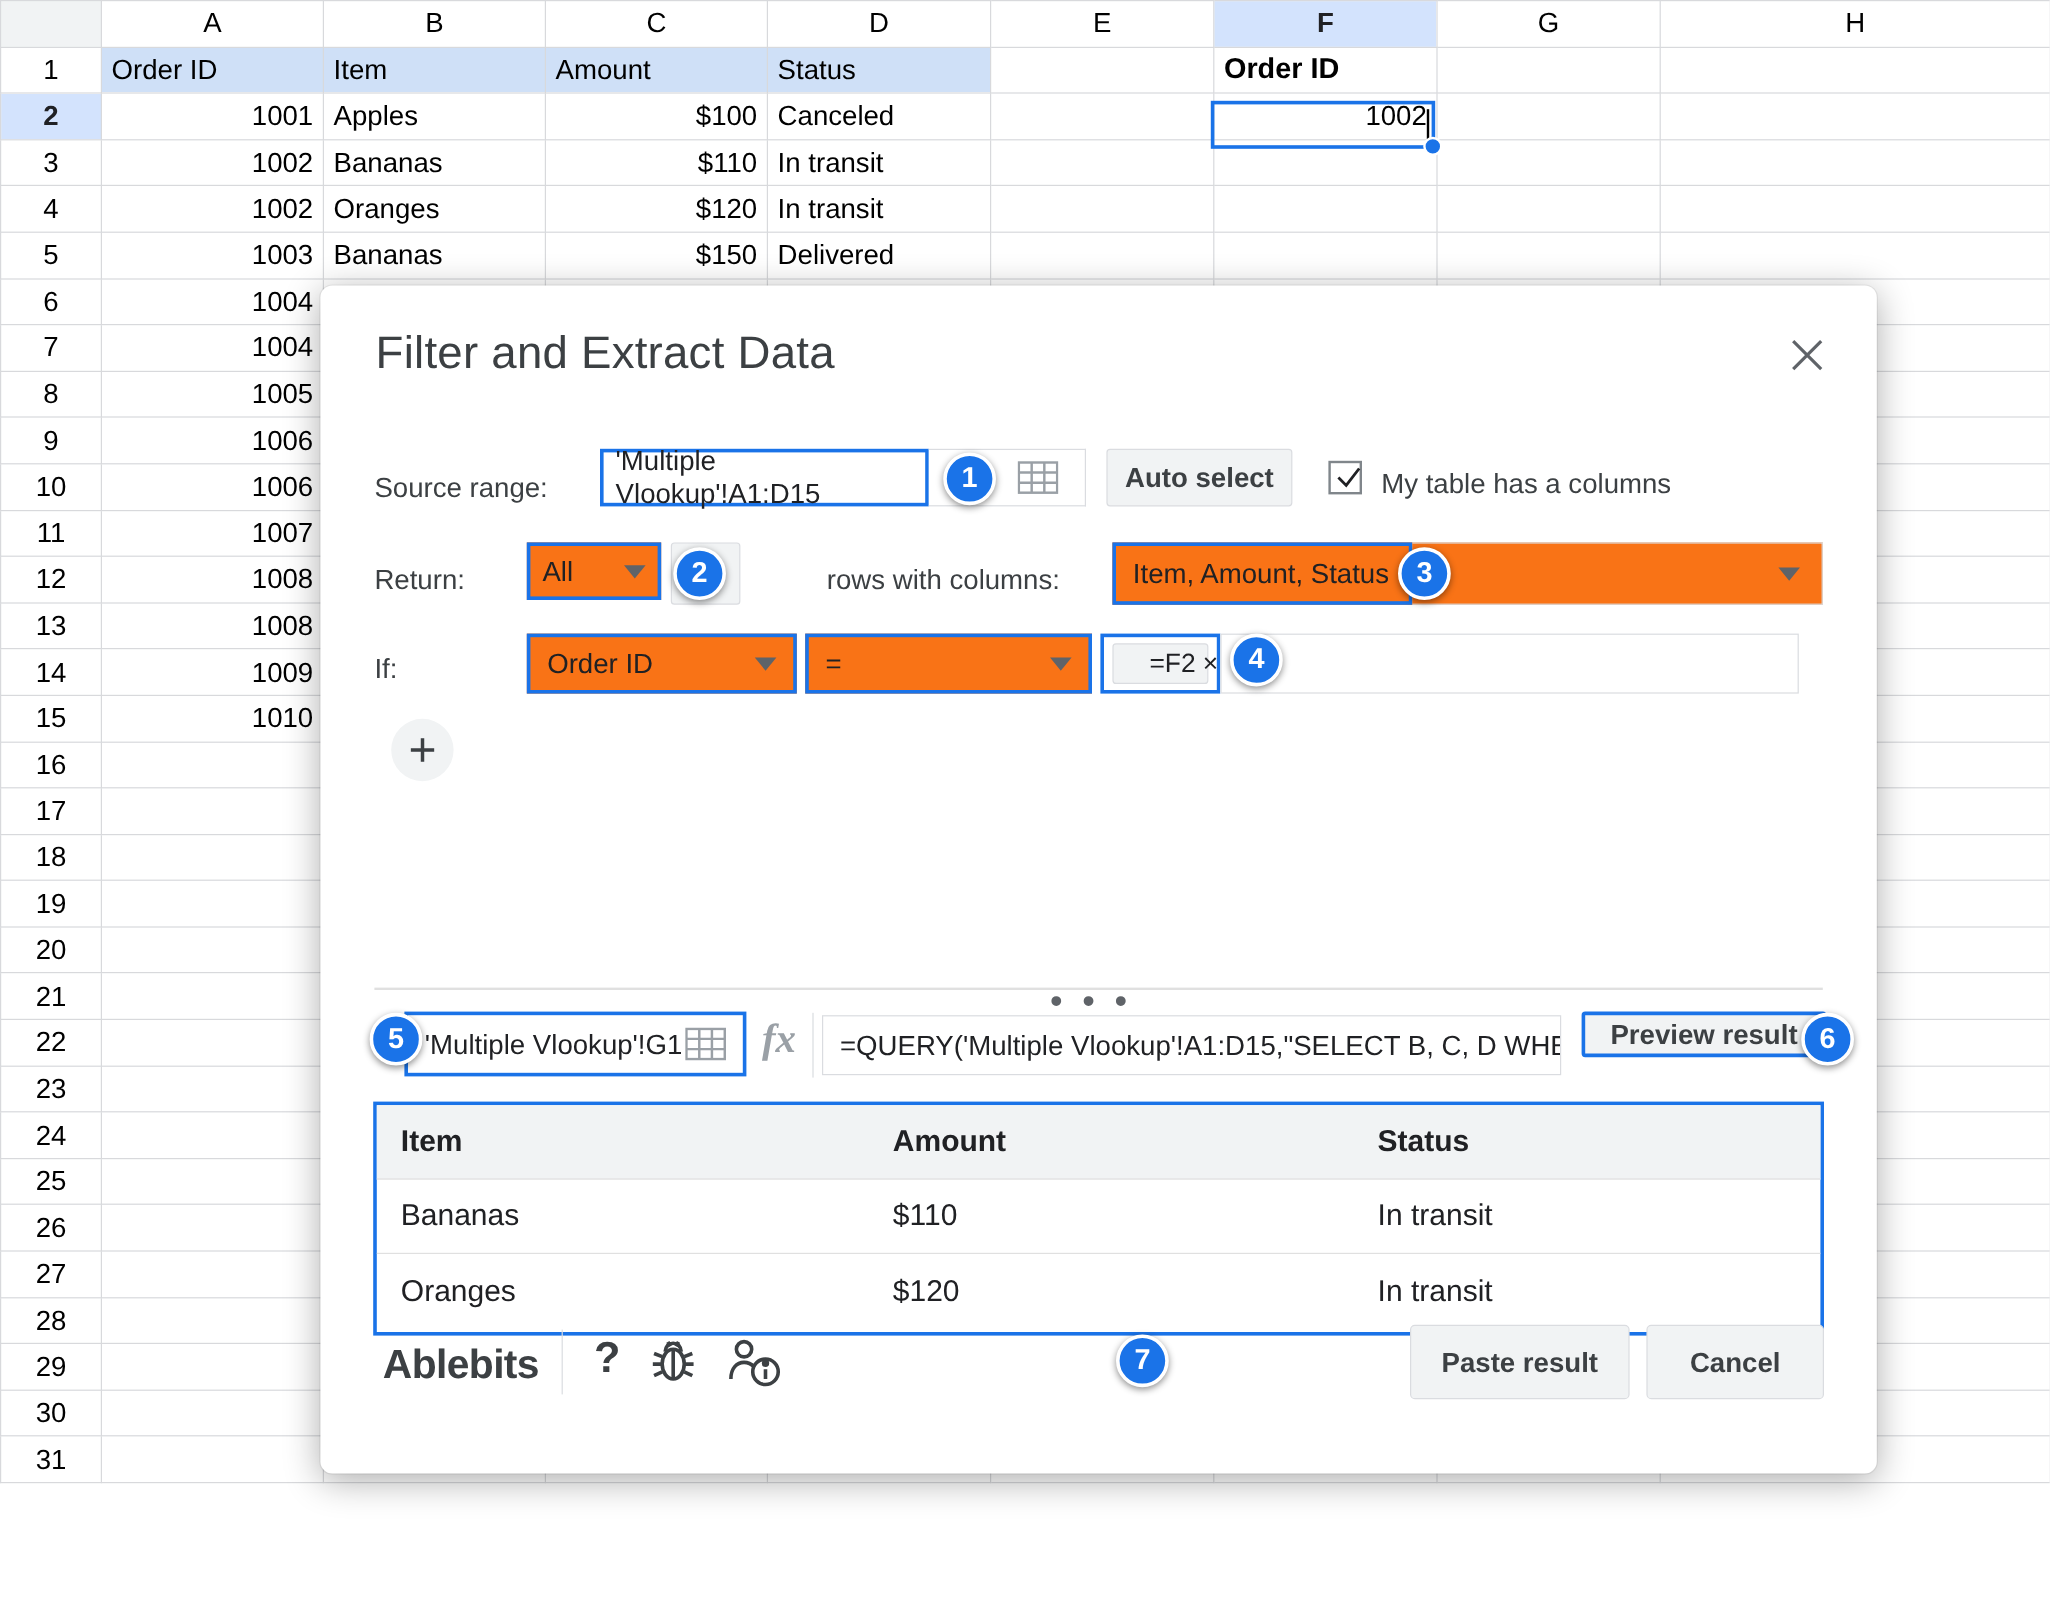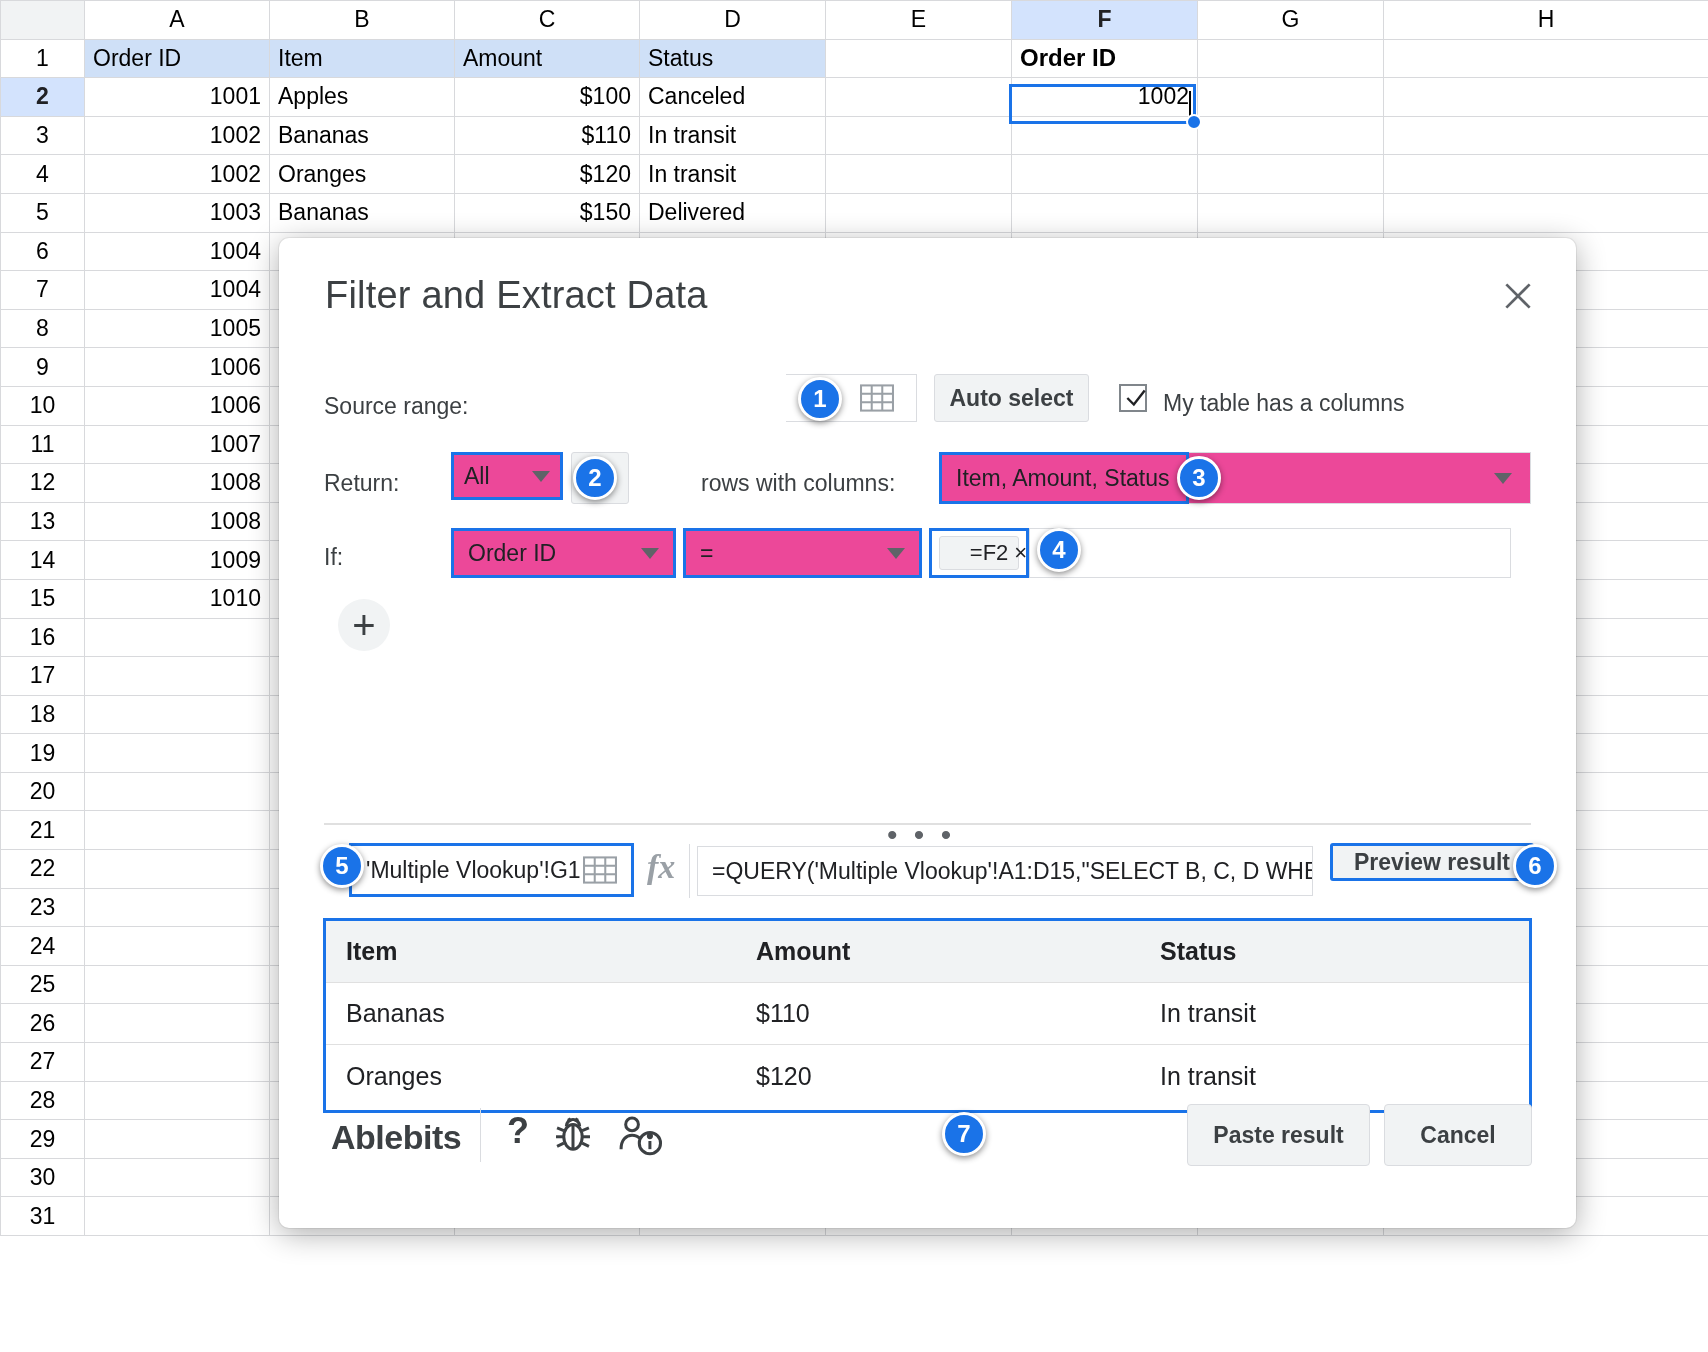--- a/index.html
+++ b/index.html
@@ -38,41 +38,40 @@
     border-radius: 50%; background: #1a73e8; border: 2px solid #fff;
   }
   .caret { position:absolute; right: 2px; top: 4px; width: 2px; height: 30px; background:#000; }
 
   
   .dialog {
     position: absolute; left: 267px; top: 238px; width: 1297px; height: 990px;
     background: #fff; border-radius: 10px;
     box-shadow: 0 6px 30px rgba(0,0,0,.32), 0 0 0 1px rgba(0,0,0,.06);
     overflow: hidden;
-    margin-left: 12px;
   }
   .dlg-title {
     position: absolute; left: 46px; top: 36px;
     font-size: 38px; color: #3c4043; font-weight: normal; letter-spacing: .2px;
   }
   .dlg-close {
     position: absolute; right: 38px; top: 38px; width: 40px; height: 40px;
     cursor: pointer; color: #5f6368;
   }
   .dlg-close svg { width: 40px; height: 40px; }
 
   .lbl { position: absolute; font-size: 23px; color: #3c4043; }
 
   
   .fieldbox {
     position: absolute; background: #fff; border: 1px solid #dadce0;
     display: flex; align-items: center; font-size: 23px; color: #202124;
   }
   .hl { border: 3px solid #1a73e8 !important; }
-  .grayfield { background: #ec4899; }
+  .grayfield { background: #f97316; }
 
   .btn {
     position: absolute; background: #f1f3f4; border: 1px solid #dadce0; border-radius: 3px;
     font-size: 23px; font-weight: bold; color: #3c4043; display: flex;
     align-items: center; justify-content: center; cursor: pointer;
   }
   .btn.primary { background: #1a73e8; color: #fff; border-color: #1a73e8; }
 
   
   .gridicon { width: 34px; height: 28px; display:block; }
@@ -514,20 +513,23 @@
 
     <div class="dlg-close">
       <svg viewBox="0 0 24 24" fill="none" stroke="currentColor" stroke-width="1.6">
         <line x1="5" y1="5" x2="19" y2="19"></line>
           <line x1="19" y1="5" x2="5" y2="19"></line>
       </svg>
     </div>
 
     <div class="lbl" style="left:45px; top:155px;">Source range:</div>
 
+    <div class="fieldbox hl" style="left:233px; top:136px; width:274px; height:48px; padding-left:10px; background:#fff;">
+      <span style="font-size:23px;">'Multiple Vlookup'!A1:D15</span>
+    </div>
 
     <div class="fieldbox" style="left:507px; top:136px; width:131px; height:48px; justify-content:flex-end; padding-right:22px; border-left:none;">
       <span>
         <svg class="gridicon" viewBox="0 0 20 16" fill="none" stroke="#9aa0a6" stroke-width="1.2">
           <rect x="0.6" y="0.6" width="18.8" height="14.8"></rect>
           <line x1="0.6" y1="5.5" x2="19.4" y2="5.5"></line>
             <line x1="0.6" y1="10.5" x2="19.4" y2="10.5"></line>
           <line x1="6.9" y1="0.6" x2="6.9" y2="15.4"></line>
             <line x1="13.1" y1="0.6" x2="13.1" y2="15.4"></line>
         </svg>

